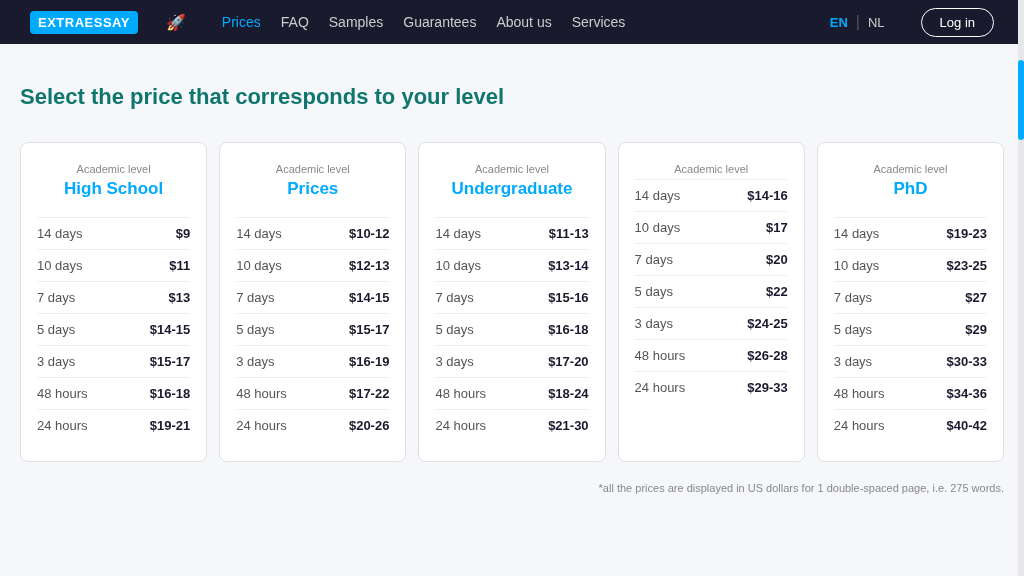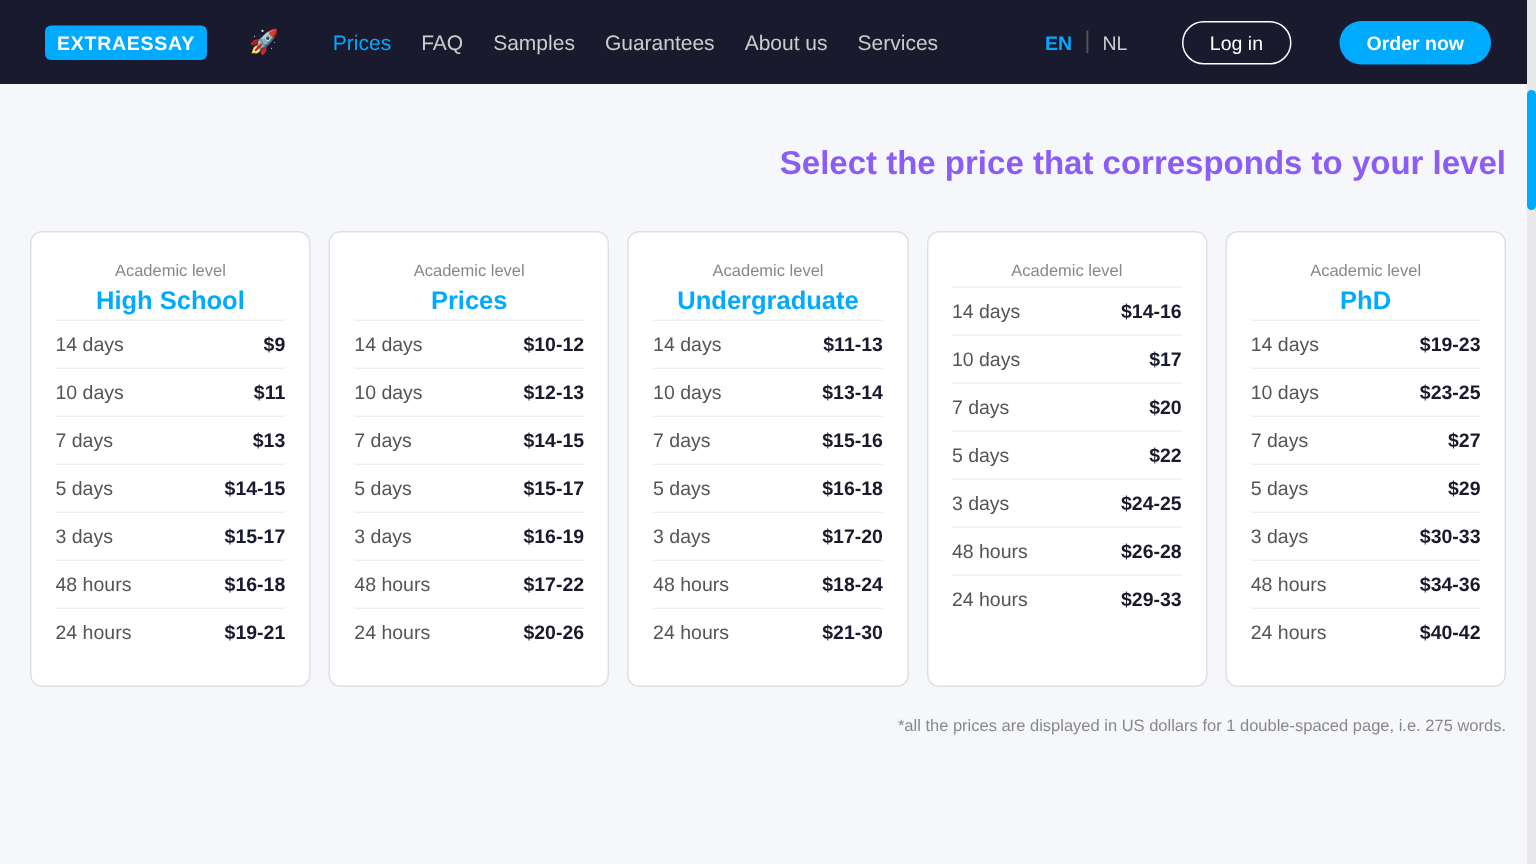--- a/index.html
+++ b/index.html
@@ -4,21 +4,21 @@
   <style>
     * { box-sizing: border-box; margin: 0; padding: 0; }
     body { font-family: Arial, sans-serif; background: #f5f7fa; min-width: 1024px; }
 
     
     nav {
       background: #1a1a2e;
       display: flex;
       align-items: center;
       padding: 0 30px;
-      height: 56px;
+      height: 44px;
       gap: 24px;
     }
     .nav-logo {
       background: #00aaff;
       color: #fff;
       font-weight: 900;
       font-size: 13px;
       padding: 4px 8px;
       border-radius: 4px;
       letter-spacing: 0.5px;
@@ -66,24 +66,24 @@
     }
 
     
     main {
       max-width: 1024px;
       margin: 0 auto;
       padding: 40px 20px 20px;
       position: relative;
     }
     .page-title {
-      text-align: right;
+      text-align: left;
       font-size: 22px;
       font-weight: 700;
-      color: #8b5cf6;
+      color: #0f766e;
       margin-bottom: 32px;
     }
 
     
     .cards-container {
       display: flex;
       gap: 12px;
       justify-content: center;
     }
     .card {
@@ -98,21 +98,21 @@
       text-align: center;
       font-size: 11px;
       color: #888;
       margin-bottom: 4px;
     }
     .card-level-name {
       text-align: center;
       font-size: 17px;
       font-weight: 700;
       color: #00aaff;
-      margin-bottom: 2px;
+      margin-bottom: 18px;
     }
     .price-row {
       display: flex;
       justify-content: space-between;
       align-items: center;
       padding: 8px 0;
       border-top: 1px solid #f0f0f0;
       font-size: 13px;
       gap: 43px;
     }
@@ -140,21 +140,20 @@
     <a class="nav-link">Guarantees</a>
     <a class="nav-link">About us</a>
     <a class="nav-link">Services</a>
   </div>
   <div class="nav-lang">
     <button class="lang-btn active">EN</button>
     <span class="lang-divider">|</span>
     <button class="lang-btn">NL</button>
   </div>
   <button class="btn-login">Log in</button>
-  <button class="btn-order">Order now</button>
 </nav>
 
 <div style="position:relative; overflow:hidden;">
   <main>
     <h1 class="page-title">Select the price that corresponds to your level</h1>
 
     <div class="cards-container" id="cards-container">
 
     <div class="card">
           <div class="card-academic-label">Academic level</div>

